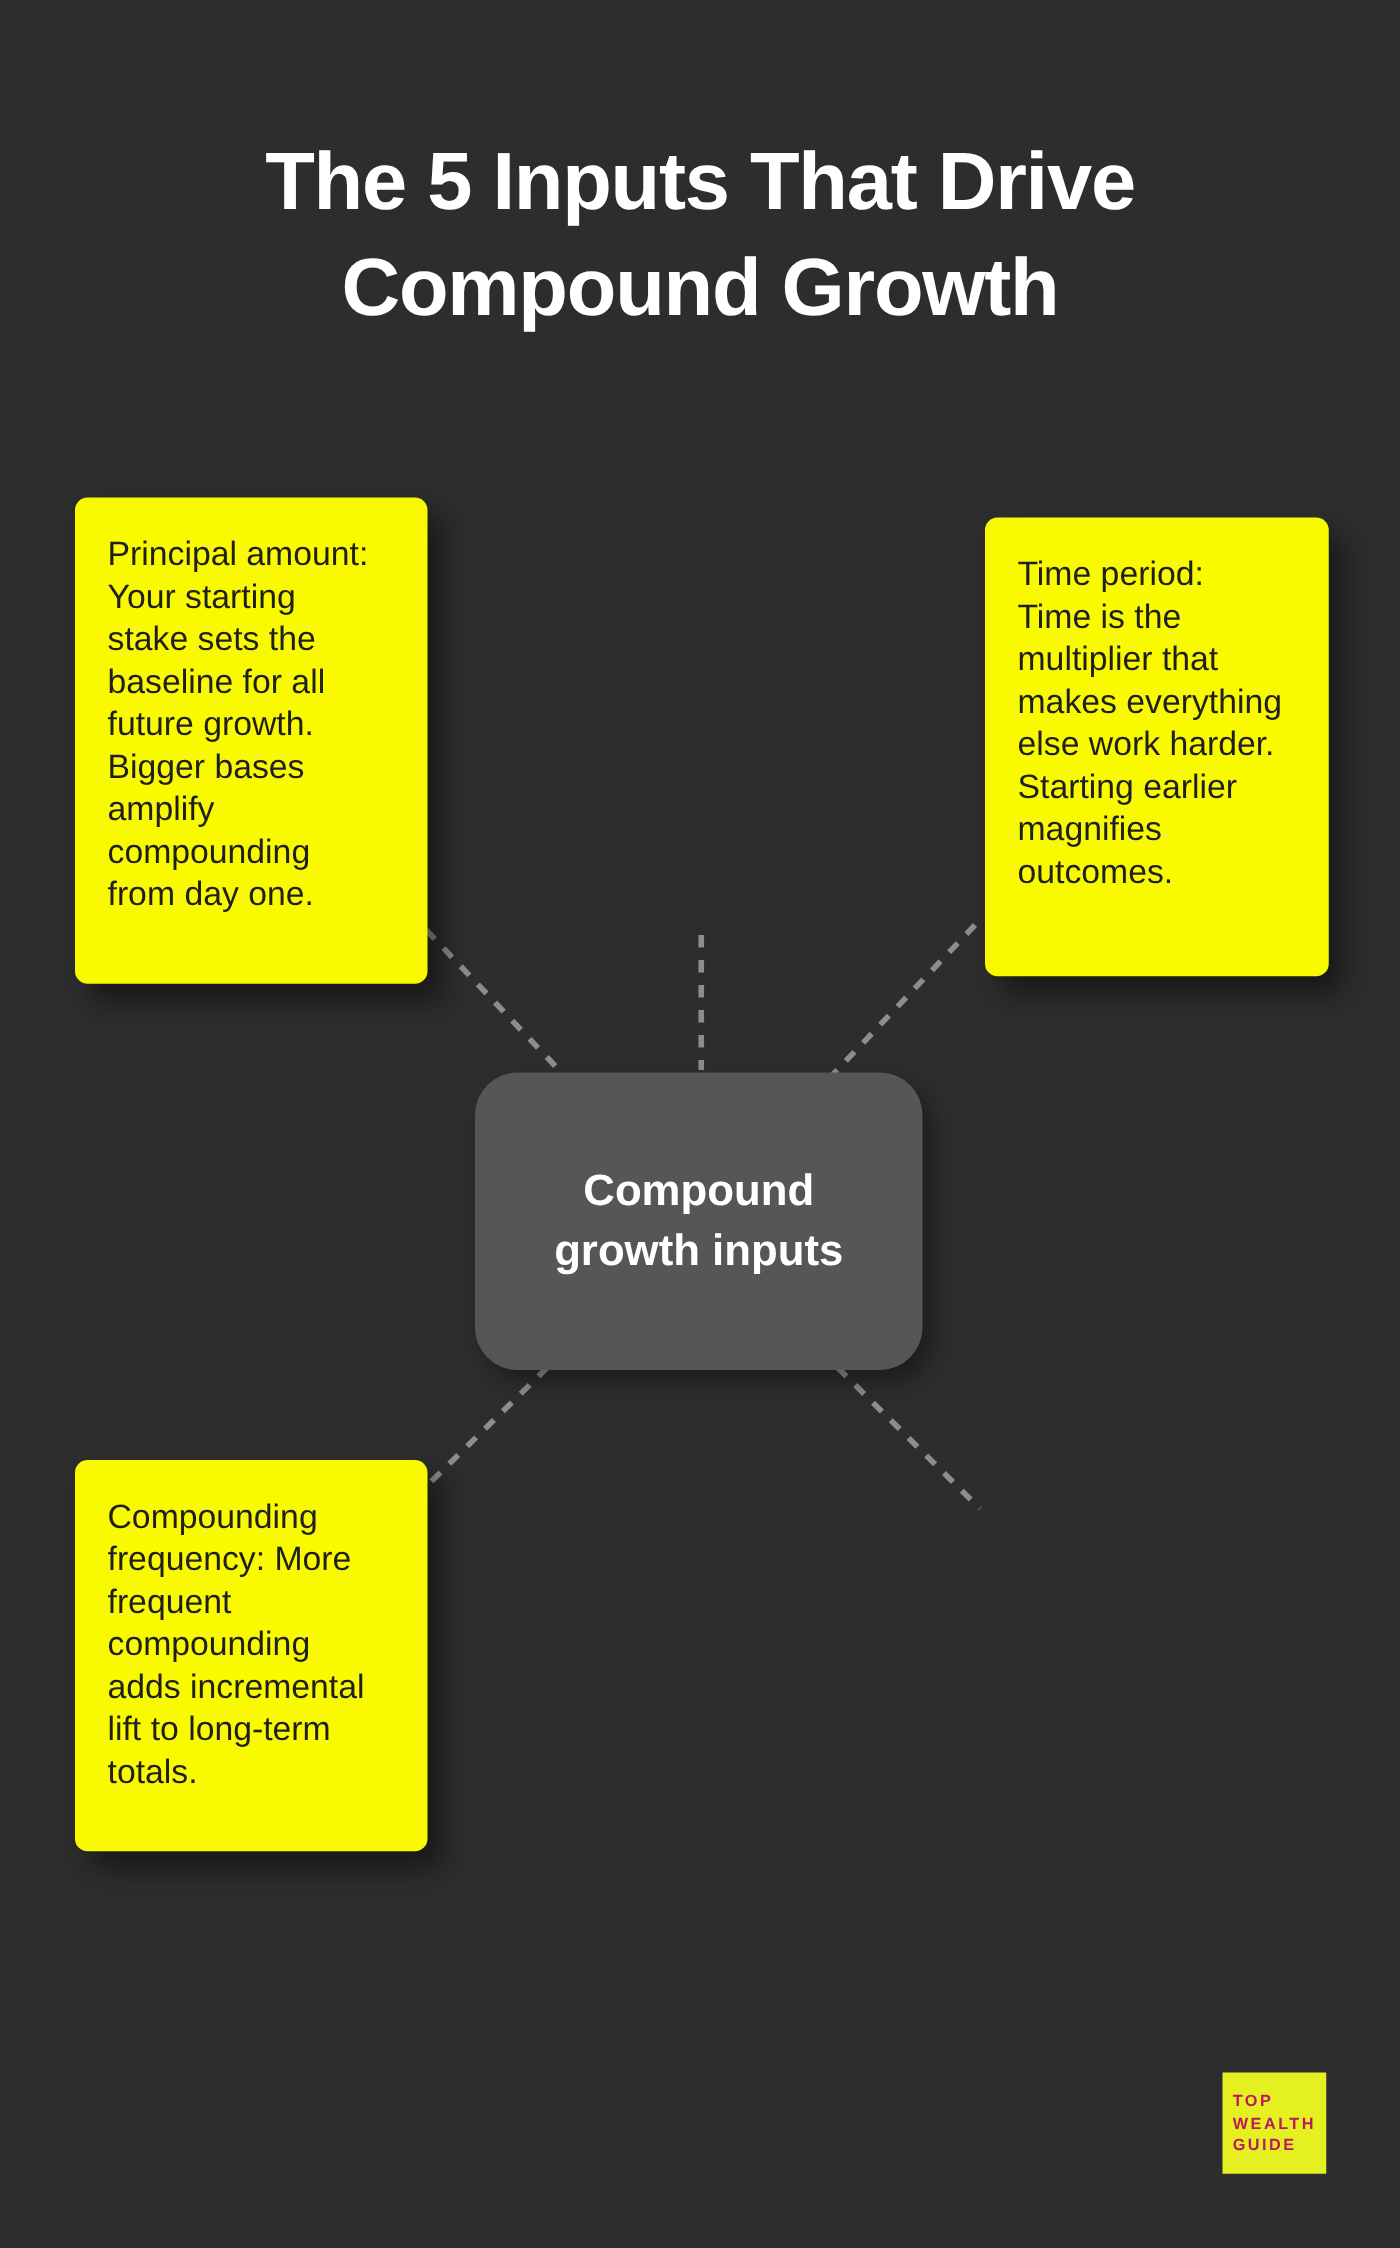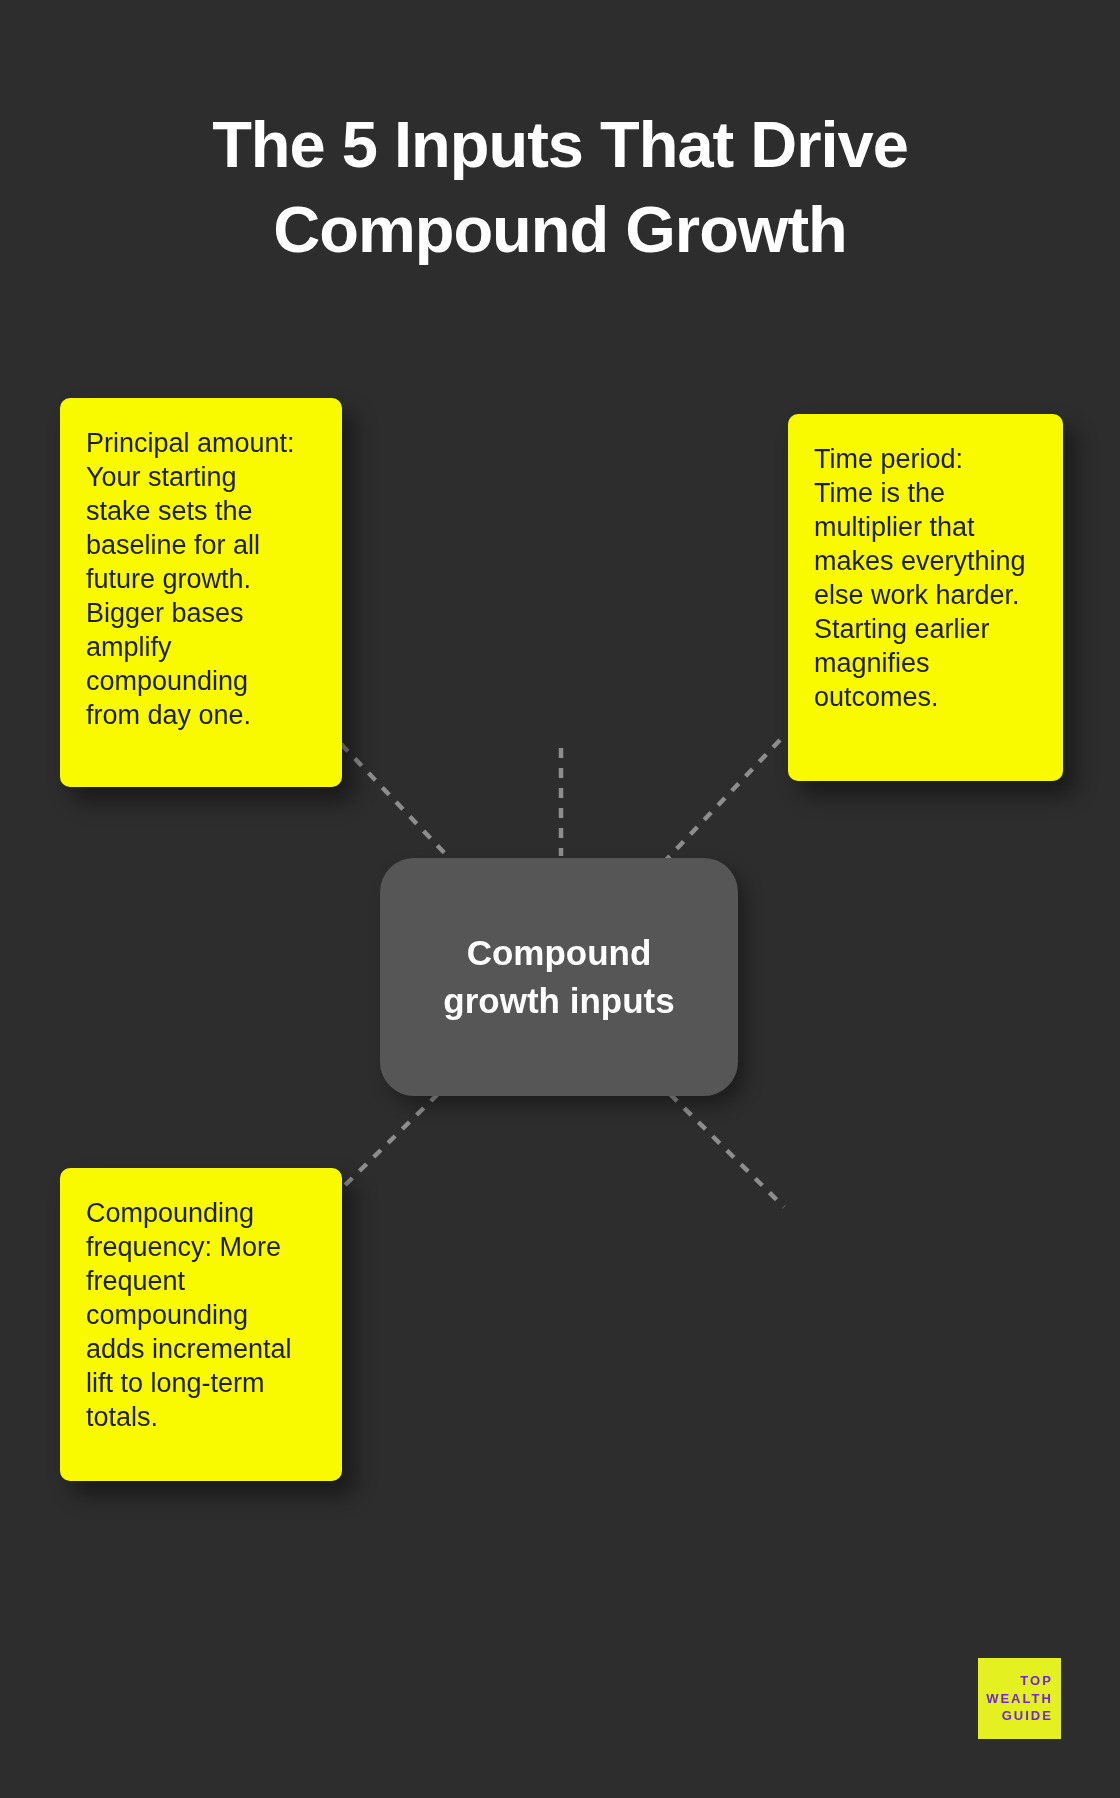--- a/index.html
+++ b/index.html
@@ -79,26 +79,26 @@
     left: 978px;
     top: 1658px;
     width: 83px;
     height: 81px;
     background: #e5f021;
     display: flex;
     align-items: center;
     justify-content: center;
   }
   .logo-text {
-    color: #6d28d9;
+    color: #be185d;
     font-size: 13px;
     line-height: 17.5px;
     font-weight: 700;
     letter-spacing: 2px;
-    text-align: right;
+    text-align: left;
     white-space: pre-line;
   }
 </style>
 </head>
 <body>
 
 <div class="canvas">
 
   <div class="title">The 5 Inputs That Drive
 Compound Growth</div>

